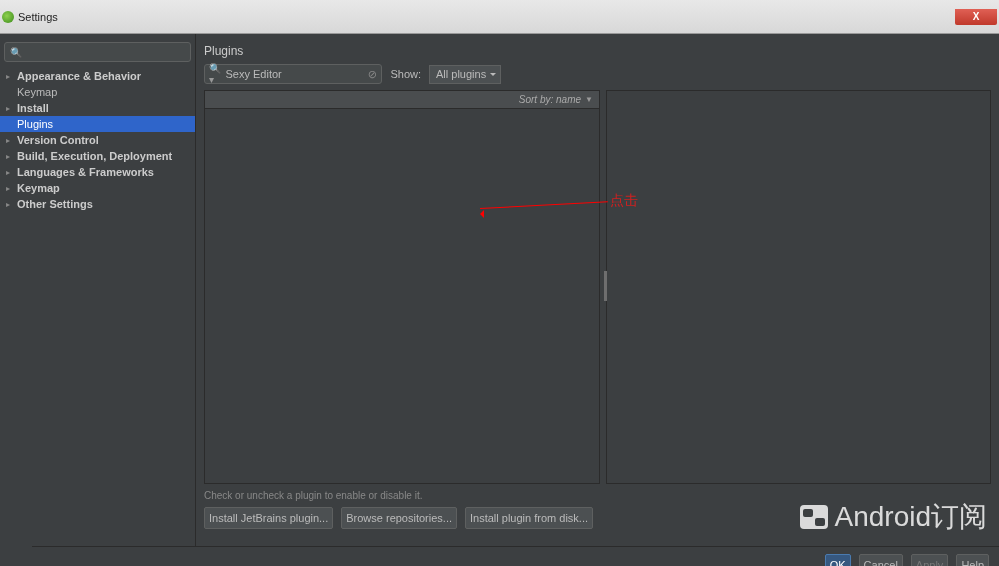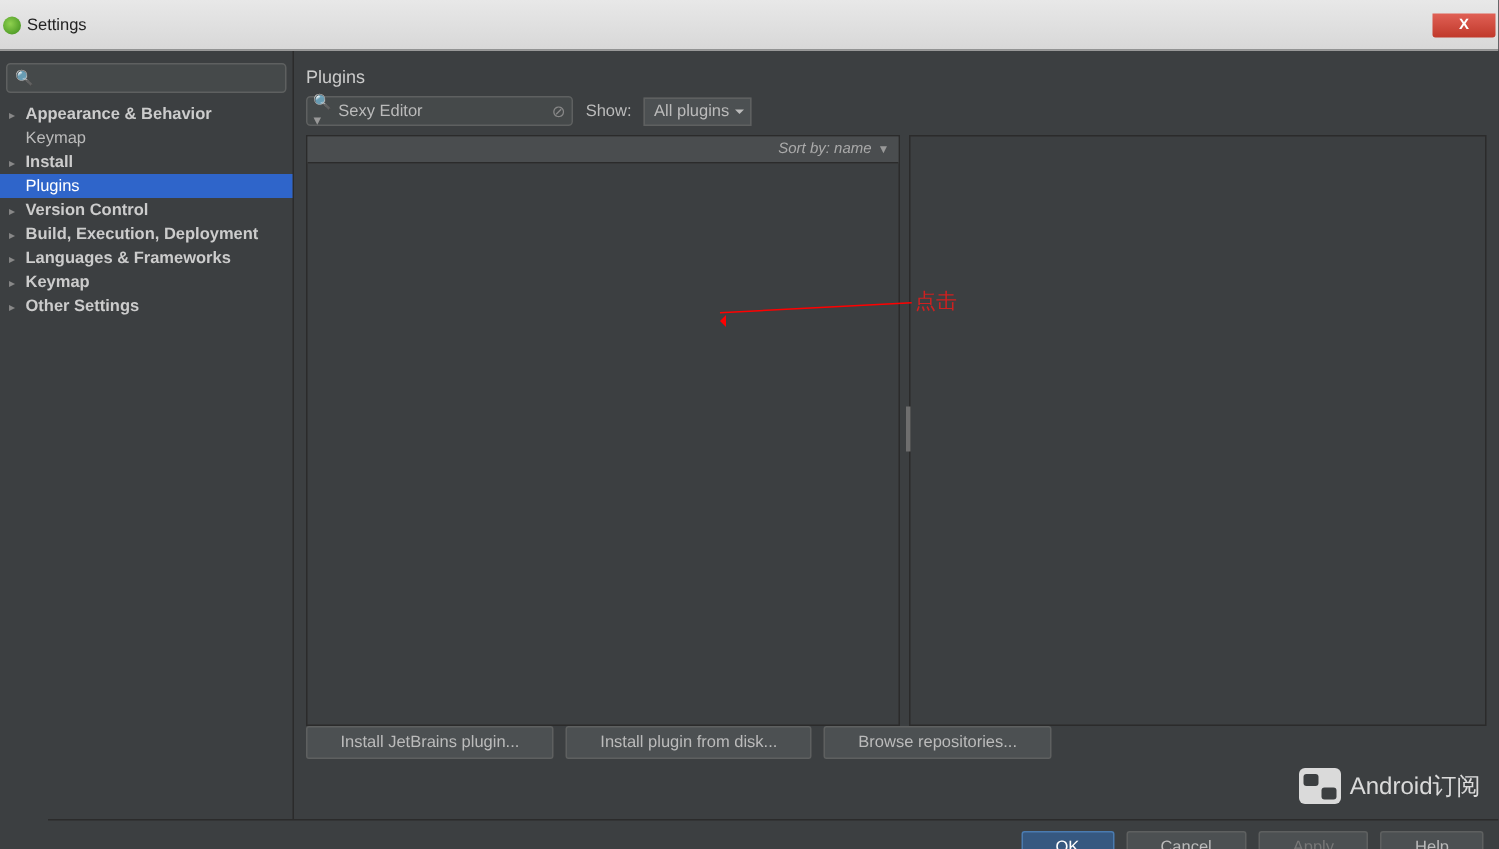--- a/index.html
+++ b/index.html
@@ -190,21 +190,21 @@
   display: flex;
   gap: 8px;
   padding-bottom: 8px;
 }
 .btn {
   background: #4c5052;
   border: 1px solid #5e6060;
   color: #bbb;
   font-size: 11px;
   height: 22px;
-  padding: 0 22px;
+  padding: 0 4px;
   display: flex; align-items: center;
   border-radius: 2px;
   cursor: pointer;
 }
 .bottom-bar {
   height: 36px;
   border-top: 1px solid #2b2b2b;
   display: flex;
   align-items: center;
   justify-content: flex-end;
@@ -237,21 +237,21 @@
   color: #d02020;
   font-size: 14px;
   font-family: "Microsoft YaHei","SimSun",sans-serif;
 }
 .watermark {
   position: absolute;
   bottom: 30px; right: 12px;
   display: flex; align-items: center;
   color: #e8e8e8;
   font-family: "Microsoft YaHei","SimSun",sans-serif;
-  font-size: 16px;
+  font-size: 28px;
   opacity: 0.92;
   pointer-events: none;
 }
 .watermark .wm-icon {
   width: 28px; height: 24px;
   background: #e8e8e8;
   border-radius: 4px;
   margin-right: 6px;
   position: relative;
 }
@@ -339,25 +339,26 @@
         <div class="sort-bar">
           <span>Sort by: name</span>
           <span class="tri">▼</span>
         </div>
       </div>
       <div class="detail-panel">
         <div class="vscroll"></div>
       </div>
     </div>
 
+    <div class="hint-row">Check or uncheck a plugin to enable or disable it.</div>
 
     <div class="action-row">
       <div class="btn">Install JetBrains plugin...</div>
+      <div class="btn">Browse repositories...</div>
       <div class="btn">Install plugin from disk...</div>
-      <div class="btn">Browse repositories...</div>
     </div>
   </div>
 </div>
 
 <div class="bottom-bar">
   <div class="btn primary">OK</div>
   <div class="btn">Cancel</div>
   <div class="btn disabled">Apply</div>
   <div class="btn">Help</div>
 </div>

